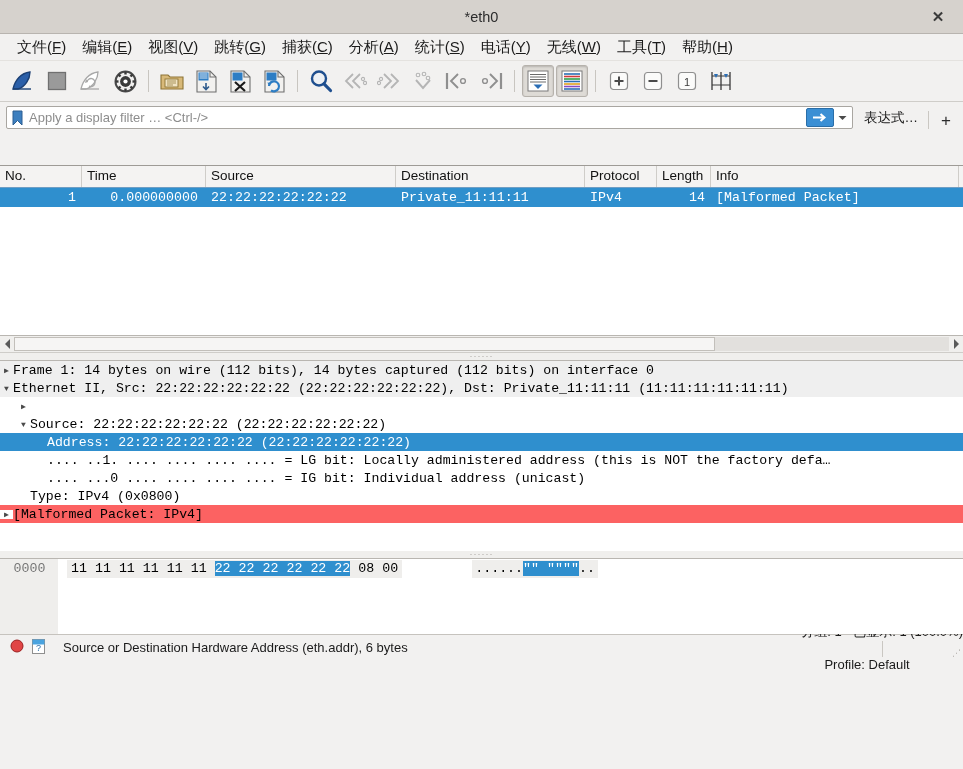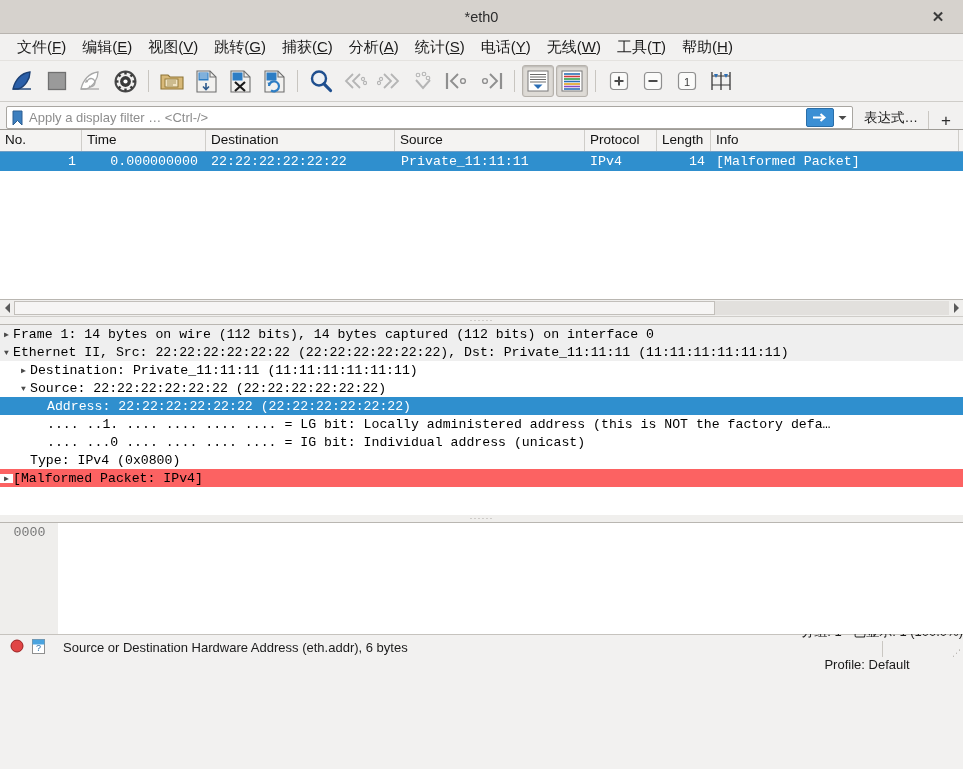--- a/index.html
+++ b/index.html
@@ -79,21 +79,21 @@
   .exprbtn{
     margin-left:7px;font-size:13.5px;color:#1b1b1b;padding:2px 4px;cursor:pointer;white-space:nowrap;
   }
   .vsep{width:1px;height:18px;background:#cac7c2;margin:0 6px;}
   .plusbtn{font-size:17px;color:#2b2b2b;padding:0 6px;cursor:pointer;line-height:1;}
 
   
   .pkt-headers{
     height:21px;flex:0 0 21px;background:#f4f3f2;
     border-top:1px solid #9e9b96;border-bottom:1px solid #6f9ec4;
-    display:flex;position:relative;
+    display:flex;position:relative;margin-top:36px;
   }
   .pkt-headers .hcell{
     font-size:13.5px;color:#111;padding-left:5px;line-height:20px;
     border-right:1px solid #cfcdc9;box-sizing:border-box;overflow:hidden;white-space:nowrap;
   }
   .pktlist{
     flex:0 0 147px;height:147px;background:#fff;position:relative;overflow:hidden;
     border-bottom:1px solid #b9b6b1;
   }
   .pktrow{
@@ -389,22 +389,22 @@
       </div>
     </div>
     <div class="exprbtn">表达式…</div>
     <div class="vsep"></div>
     <div class="plusbtn">+</div>
   </div>
 
   <div class="pkt-headers" id="pkt-headers">
       <div class="hcell" style="width: 82px;"><span>No.</span></div>
       <div class="hcell" style="width: 124px;"><span>Time</span></div>
+      <div class="hcell" style="width: 190px;"><span>Source</span></div>
       <div class="hcell" style="width: 189px;"><span>Destination</span></div>
-      <div class="hcell" style="width: 190px;"><span>Source</span></div>
       <div class="hcell" style="width: 72px;"><span>Protocol</span></div>
       <div class="hcell" style="width: 54px;"><span>Length</span></div>
       <div class="hcell" style="width: 248px;"><span>Info</span></div>
     </div>
 
   <div class="pktlist" id="pktlist">
       <div class="pktrow selected">
         <div class="c c-no" style="width: 82px;">1</div>
         <div class="c c-time" style="width: 124px;">0.000000000</div>
         <div class="c c-pad" style="width: 190px;">22:22:22:22:22:22</div>
@@ -439,21 +439,20 @@
       <div class="drow alt" style="padding-left: 0px;">
         <span class="twisty">▶</span>
         <span class="dtext">Frame 1: 14 bytes on wire (112 bits), 14 bytes captured (112 bits) on interface 0</span>
       </div>
       <div class="drow alt" style="padding-left: 0px;">
         <span class="twisty">▼</span>
         <span class="dtext">Ethernet II, Src: 22:22:22:22:22:22 (22:22:22:22:22:22), Dst: Private_11:11:11 (11:11:11:11:11:11)</span>
       </div>
       <div class="drow" style="padding-left: 17px;">
         <span class="twisty">▶</span>
-        <span class="dtext">Destination: Private_11:11:11 (11:11:11:11:11:11)</span>
       </div>
       <div class="drow" style="padding-left: 17px;">
         <span class="twisty">▼</span>
         <span class="dtext">Source: 22:22:22:22:22:22 (22:22:22:22:22:22)</span>
       </div>
       <div class="drow sel" style="padding-left: 34px; width: 963px;">
         <span class="twisty"></span>
         <span class="dtext" style="flex: 0 0 auto;">Address: 22:22:22:22:22:22 (22:22:22:22:22:22)</span>
       </div>
       <div class="drow" style="padding-left: 34px;">
@@ -475,20 +474,25 @@
     </div>
 
   <div class="splitter">
     <div class="grip">······</div>
   </div>
 
   <div class="hexpane">
     <div class="hex-gutter"></div>
     <div class="hex-body" id="hexbody">
         <div class="hex-off" style="left: -57px;">0000</div>
+        <div class="hexrow" style="padding-left: 9px;">
+          <span class="hexbytes"><span>11 11 11 11 11 11</span><span>&nbsp;</span><span class="hl">22 22  22 22 22 22</span><span>&nbsp;</span><span>08 00</span></span>
+          <span style="display: inline-block; width: 70px;"></span>
+          <span class="hexascii"><span>......</span><span class="hl">""  """"</span><span>..</span></span>
+        </div>
       </div>
   </div>
 
   <div class="statusbar">
     <div class="sb-icons">
       <span>
         <svg width="14" height="14" viewBox="0 0 14 14">
           <circle cx="7" cy="7" r="6" fill="#e04545" stroke="#9c2020" stroke-width="1"></circle>
         </svg>
       </span>

